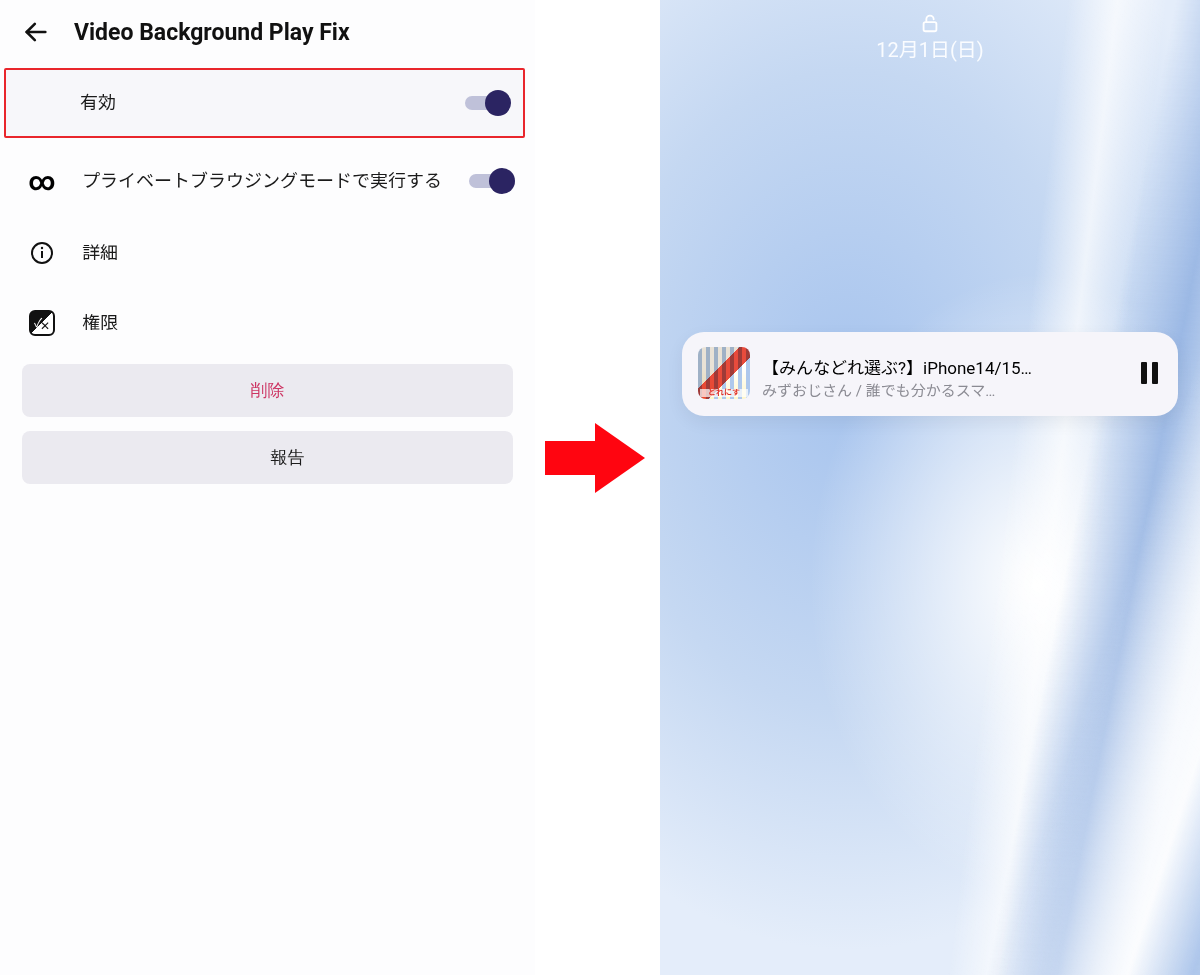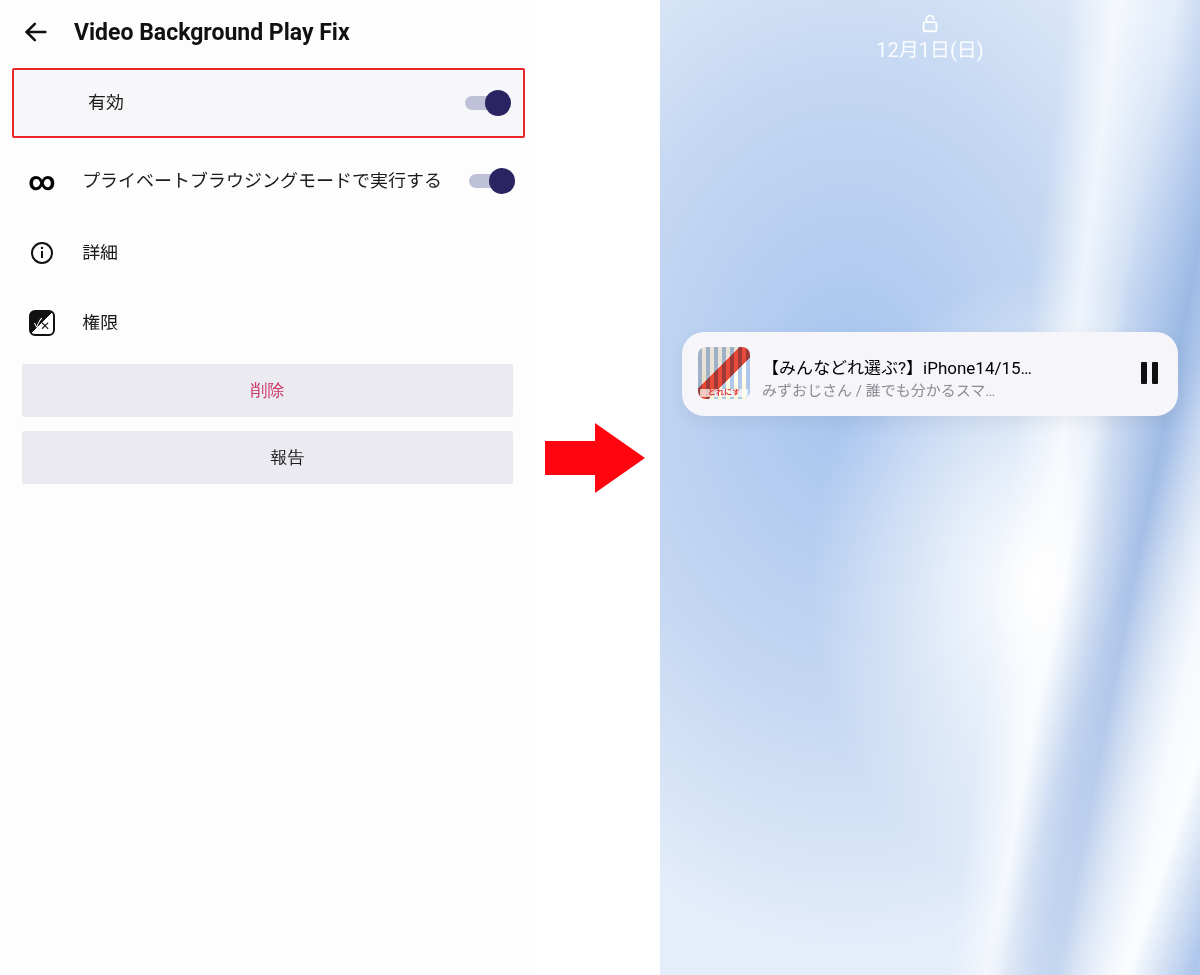--- a/index.html
+++ b/index.html
@@ -35,21 +35,21 @@
 
   .row {
     display: flex;
     align-items: center;
     padding: 22px 20px;
     gap: 18px;
   }
   .highlighted {
     border: 2.5px solid #e9262c;
     border-radius: 2px;
-    margin: 8px 10px 6px 12px;
+    margin: 8px 10px 6px 4px;
     padding: 20px 12px;
     background:#f7f7fa;
   }
   .row .icon-slot {
     width: 44px;
     display: flex;
     justify-content: center;
   }
   .row .label {
     flex: 1;
@@ -103,21 +103,21 @@
   .btns {
     display:flex; flex-direction:column; gap:14px;
     padding: 6px 22px 0 22px;
   }
   .btn {
     background:#ebeaf0;
     border:none;
     padding:15px 0;
     font-size:17px;
     text-align:center;
-    border-radius:2px;
+    border-radius:8px;
   }
   .btn.delete { color:#cd3563; }
   .btn.report { color:#1c1c1c;padding-left:40px; }
 
   
   .arrow-wrap {
     width: 125px;
     height: 975px;
     display:flex;
     align-items:center;

